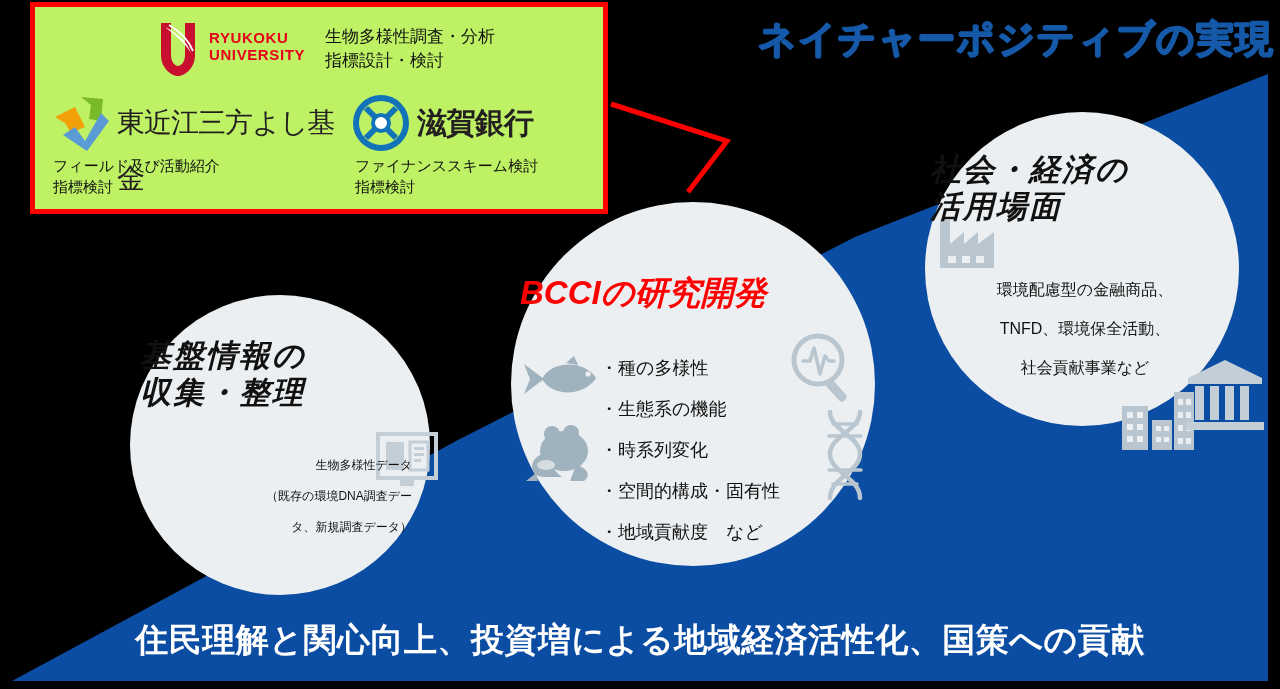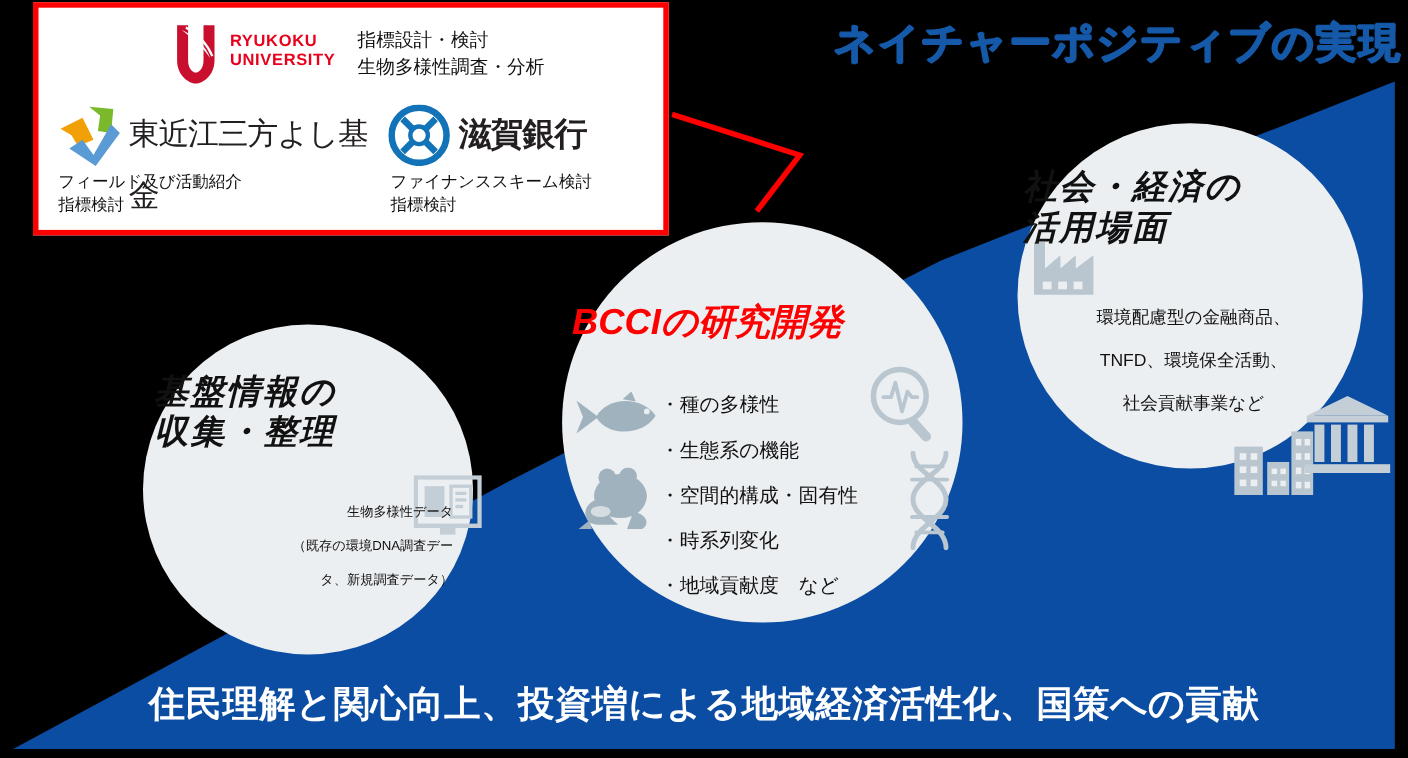--- a/index.html
+++ b/index.html
@@ -7,21 +7,21 @@
     position:relative;width:1280px;height:689px;overflow:hidden;
     background:#000;
     font-family:"Liberation Sans","DejaVu Sans",sans-serif;
   }
   .layer{position:absolute;left:0;top:0;width:1280px;height:689px;}
   svg.layer{pointer-events:none;}
 
   
   #partner-box{
     position:absolute;left:30px;top:2px;width:578px;height:212px;
-    background:#ffffff;border:5px solid #ff0000;box-sizing:border-box;
+    background:#bef264;border:5px solid #ff0000;box-sizing:border-box;
   }
   .pb-row{position:absolute;display:flex;align-items:flex-start;}
   .logo-txt{font-weight:bold;letter-spacing:.5px;}
 
   
   #ryukoku-row{left:120px;top:14px;}
   #ryukoku-logo{width:46px;height:56px;position:relative;margin-right:8px;}
   #ryukoku-name{color:#e8001c;font-size:15px;line-height:17px;font-weight:bold;
     letter-spacing:.6px;margin-top:8px;}
   #ryukoku-desc{margin-left:20px;font-size:17px;line-height:24px;color:#111;margin-top:4px;}
@@ -182,22 +182,22 @@
   <div id="left-body">
     <div>生物多様性データ</div>
     <div>（既存の環境DNA調査デー</div>
     <div>タ、新規調査データ）</div>
   </div>
 
   <div class="c-title" id="mid-title">BCCIの研究開発</div>
   <div id="mid-list">
     <div>・種の多様性</div>
     <div>・生態系の機能</div>
+    <div>・時系列変化</div>
     <div>・空間的構成・固有性</div>
-    <div>・時系列変化</div>
     <div>・地域貢献度　など</div>
   </div>
 
   <div class="c-title" id="right-title">
     <div>社会・経済の</div>
     <div>活用場面</div>
   </div>
   <div id="right-body">
     <div>環境配慮型の金融商品、</div>
     <div>TNFD、環境保全活動、</div>
@@ -217,22 +217,22 @@
                    L30 2 L30 34 C30 41, 26 45, 23 45 C20 45, 16 41, 16 34 L16 2 Z" fill="#c8102e"></path>
           <path d="M10 6 C22 12, 32 20, 36 32 C30 22, 20 14, 10 6 Z" fill="#ffffff"></path>
           <path d="M14 4 C26 11, 34 20, 38 30" fill="none" stroke="#ffffff" stroke-width="2"></path>
         </svg>
       </div>
       <div id="ryukoku-name">
         <div>RYUKOKU</div>
         <div>UNIVERSITY</div>
       </div>
       <div id="ryukoku-desc">
+        <div>生物多様性調査・分析</div>
         <div>指標設計・検討</div>
-        <div>生物多様性調査・分析</div>
       </div>
     </div>
 
     <div class="pb-row" id="sanpou-row">
       <div id="sanpou-logo">
         <svg width="60" height="58" viewBox="0 0 60 58">
           <path d="M30 2 L52 4 L50 26 L38 24 L40 10 Z" fill="#7ab929"></path>
           <path d="M4 22 L24 12 L34 32 L20 38 L14 28 Z" fill="#f2a007"></path>
           <path d="M12 40 L24 32 L34 46 L50 18 L58 26 L36 56 Z" fill="#5b9bd5"></path>
         </svg>

